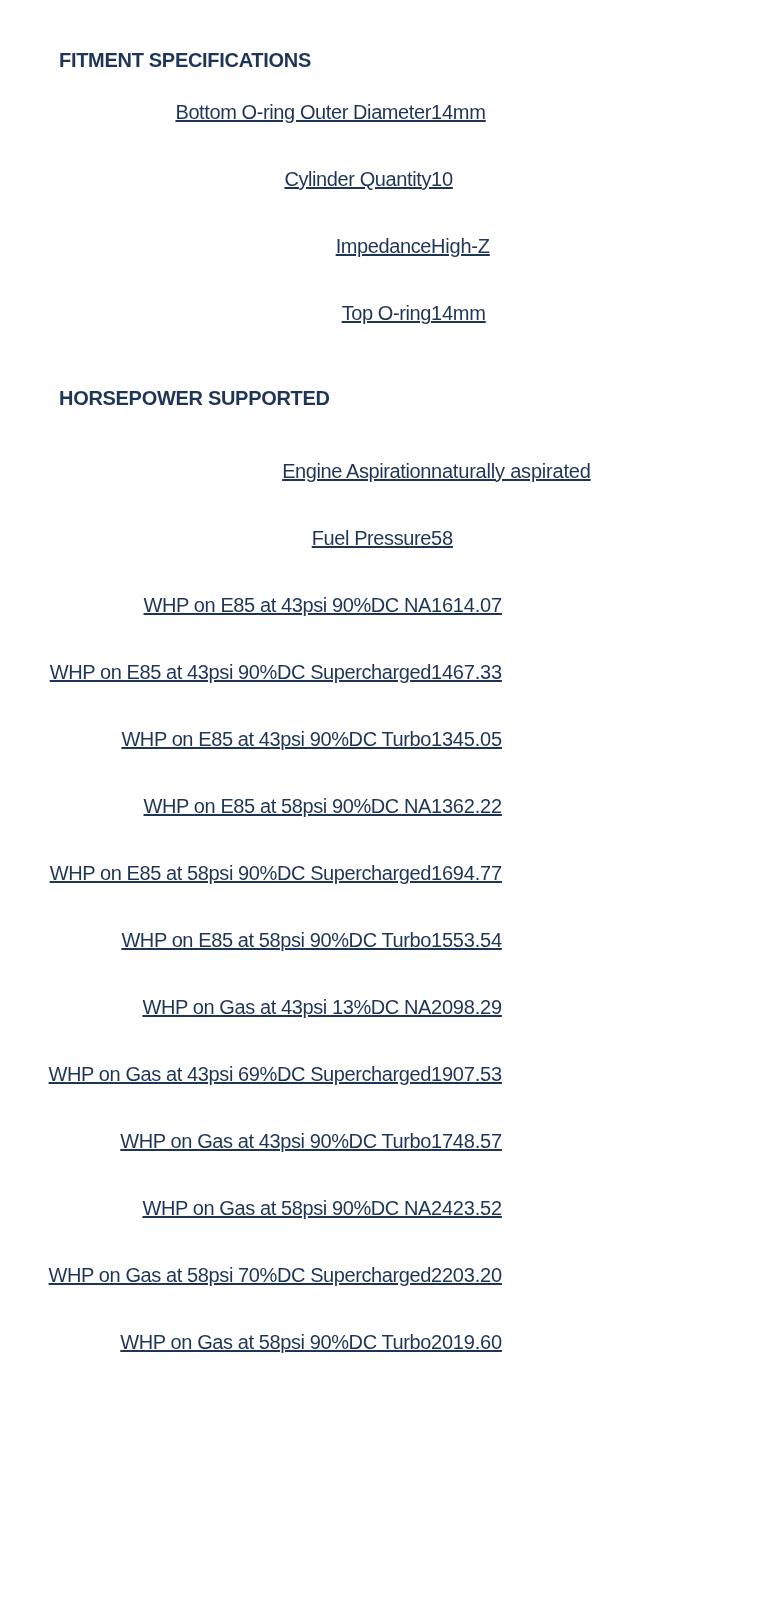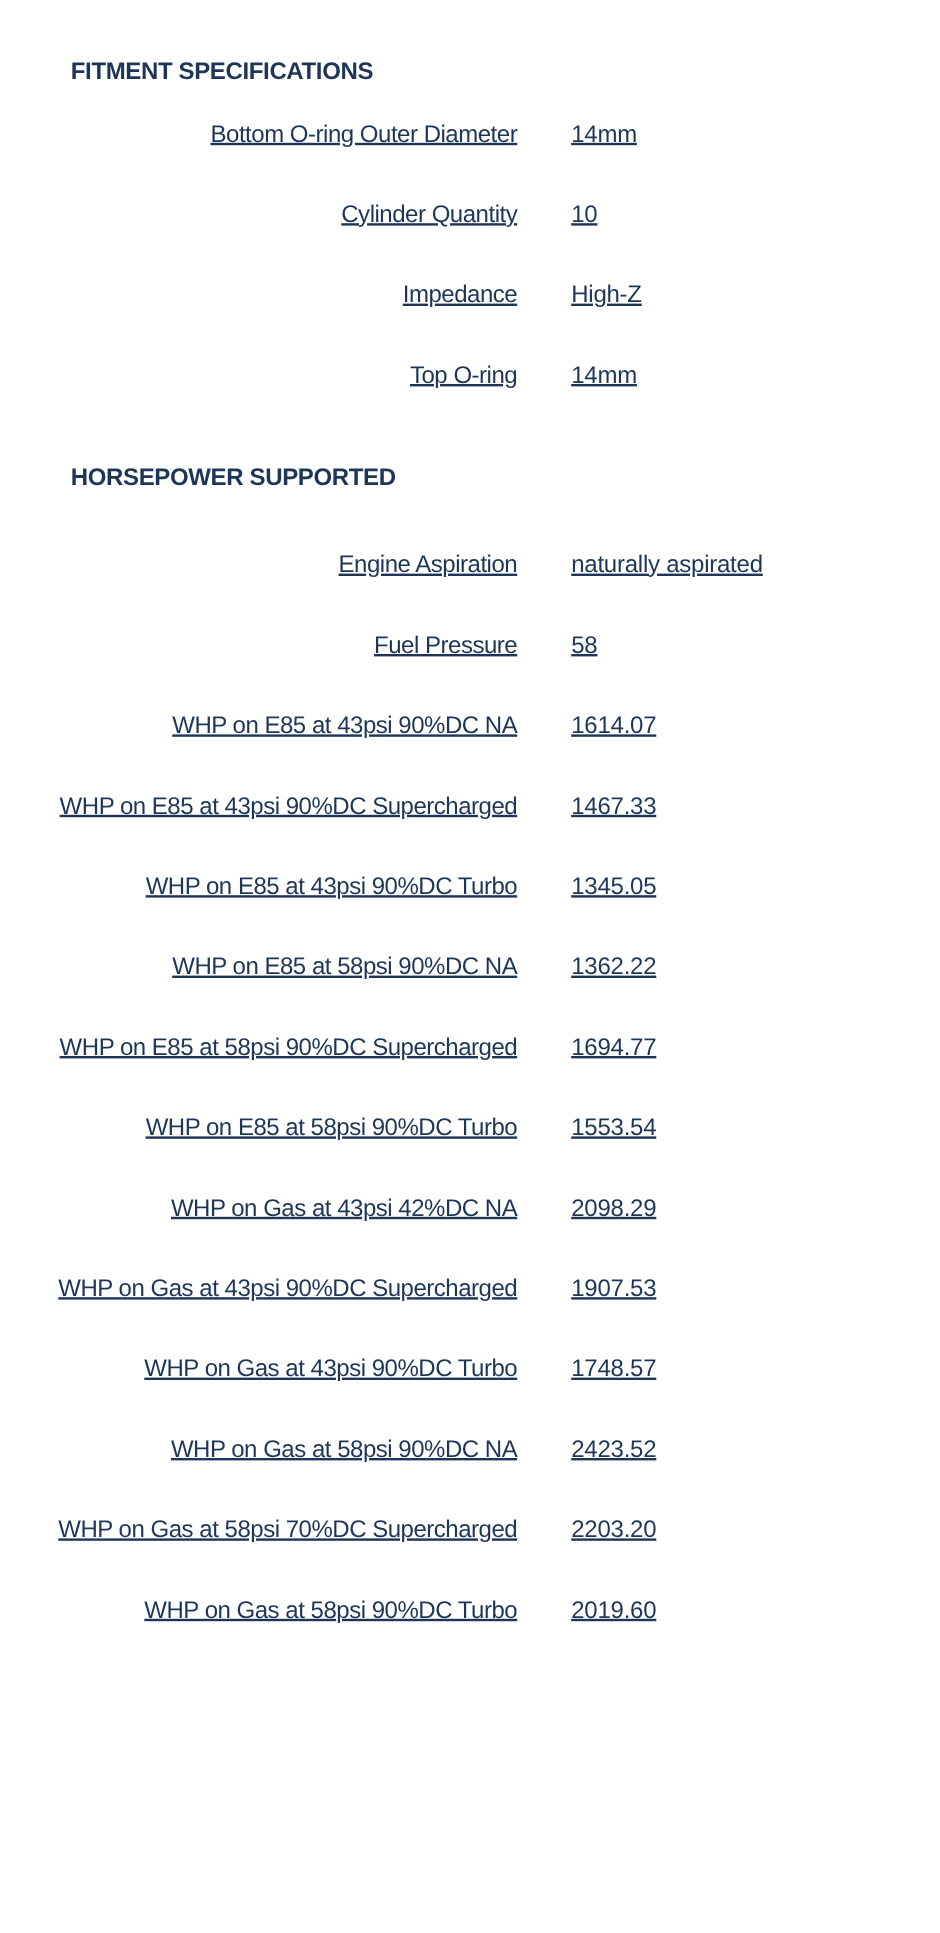--- a/index.html
+++ b/index.html
@@ -30,21 +30,20 @@
       padding-top: 2px;
       padding-bottom: 29px;
       text-decoration: underline;
     }
     .spec-label {
       width: 384px;
       text-align: right;
       letter-spacing: -0.4px;
     }
     .spec-value {
-      margin-left: 45px;
       letter-spacing: -0.2px;
     }
     .fit .spec-row:first-child { padding-top: 3px; }
   </style>
 </head>
 <body>
 
 <div class="page">
 
   <h2 class="section-title">FITMENT SPECIFICATIONS</h2>
@@ -95,25 +94,25 @@
     </div>
     <div class="spec-row">
       <div class="spec-label">WHP on E85 at 58psi 90%DC Supercharged</div>
       <div class="spec-value">1694.77</div>
     </div>
     <div class="spec-row">
       <div class="spec-label">WHP on E85 at 58psi 90%DC Turbo</div>
       <div class="spec-value">1553.54</div>
     </div>
     <div class="spec-row">
-      <div class="spec-label">WHP on Gas at 43psi 42%DC NA</div>
+      <div class="spec-label">WHP on Gas at 43psi 13%DC NA</div>
       <div class="spec-value">2098.29</div>
     </div>
     <div class="spec-row">
-      <div class="spec-label">WHP on Gas at 43psi 90%DC Supercharged</div>
+      <div class="spec-label">WHP on Gas at 43psi 69%DC Supercharged</div>
       <div class="spec-value">1907.53</div>
     </div>
     <div class="spec-row">
       <div class="spec-label">WHP on Gas at 43psi 90%DC Turbo</div>
       <div class="spec-value">1748.57</div>
     </div>
     <div class="spec-row">
       <div class="spec-label">WHP on Gas at 58psi 90%DC NA</div>
       <div class="spec-value">2423.52</div>
     </div>

